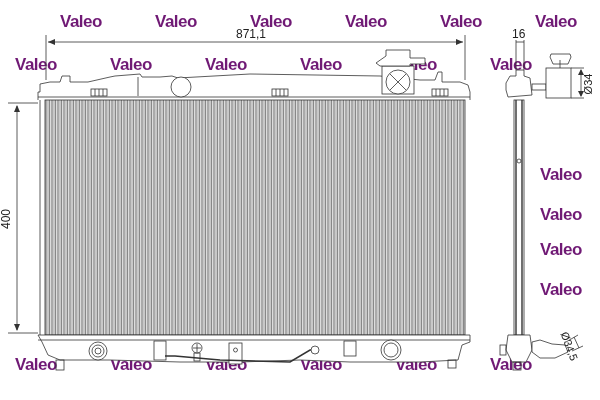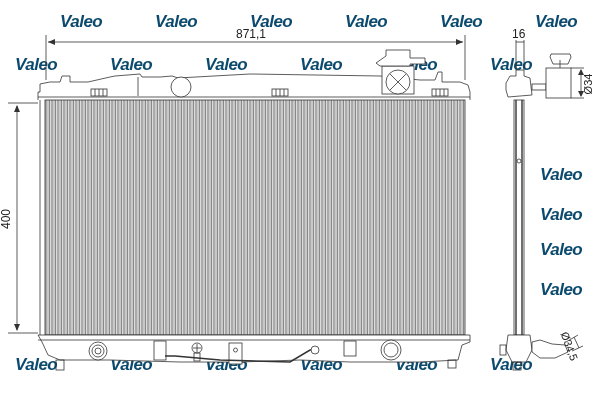--- a/index.html
+++ b/index.html
@@ -1,20 +1,20 @@
 <!DOCTYPE html>
 <html><head>
 <meta charset="utf-8">
 <style>
   html, body { margin:0; padding:0; background:#ffffff; }
   body { width:600px; height:400px; overflow:hidden; position:relative;
          font-family:"Liberation Sans", sans-serif; }
   #drawing { position:absolute; left:0; top:0; width:600px; height:400px; }
   .wm { position:absolute; font-family:"Liberation Sans", sans-serif; font-weight:bold;
-        font-style:italic; font-size:17px; color:#0c4a6e; letter-spacing:-0.5px;
+        font-size:17px; color:#701a75; letter-spacing:-0.5px;
         pointer-events:none; user-select:none; }
   .dim { position:absolute; font-family:"Liberation Sans", sans-serif; font-size:12px; color:#222; }
 </style>
 </head>
 <body>
 
 <div>
   <span class="wm" style="left:60px;top:12px">Valeo</span>
   <span class="wm" style="left:155px;top:12px">Valeo</span>
   <span class="wm" style="left:250px;top:12px">Valeo</span>

